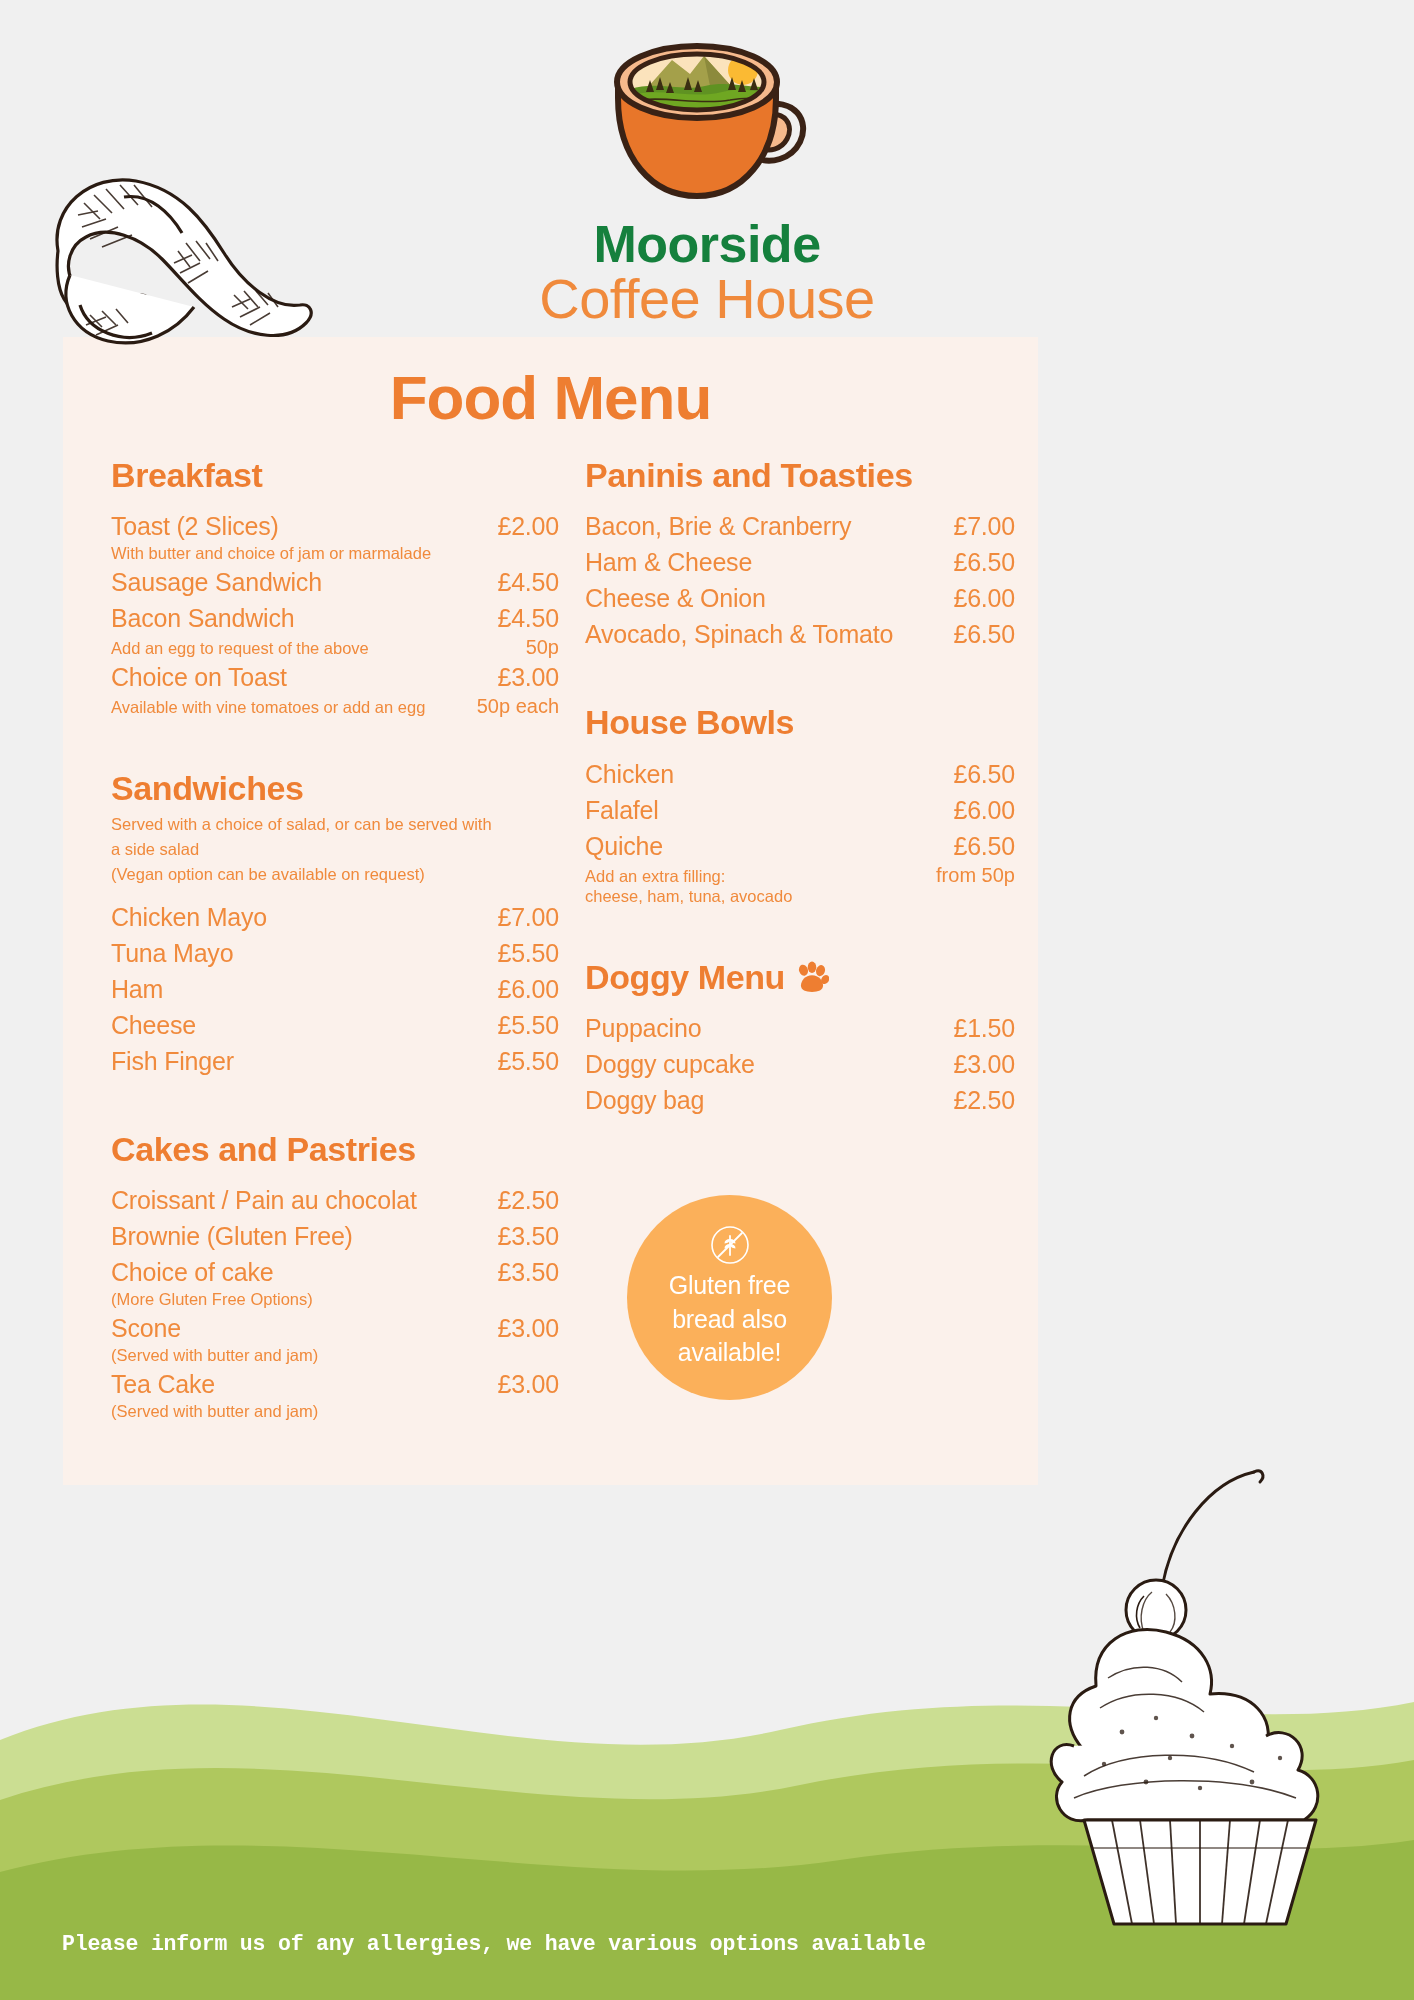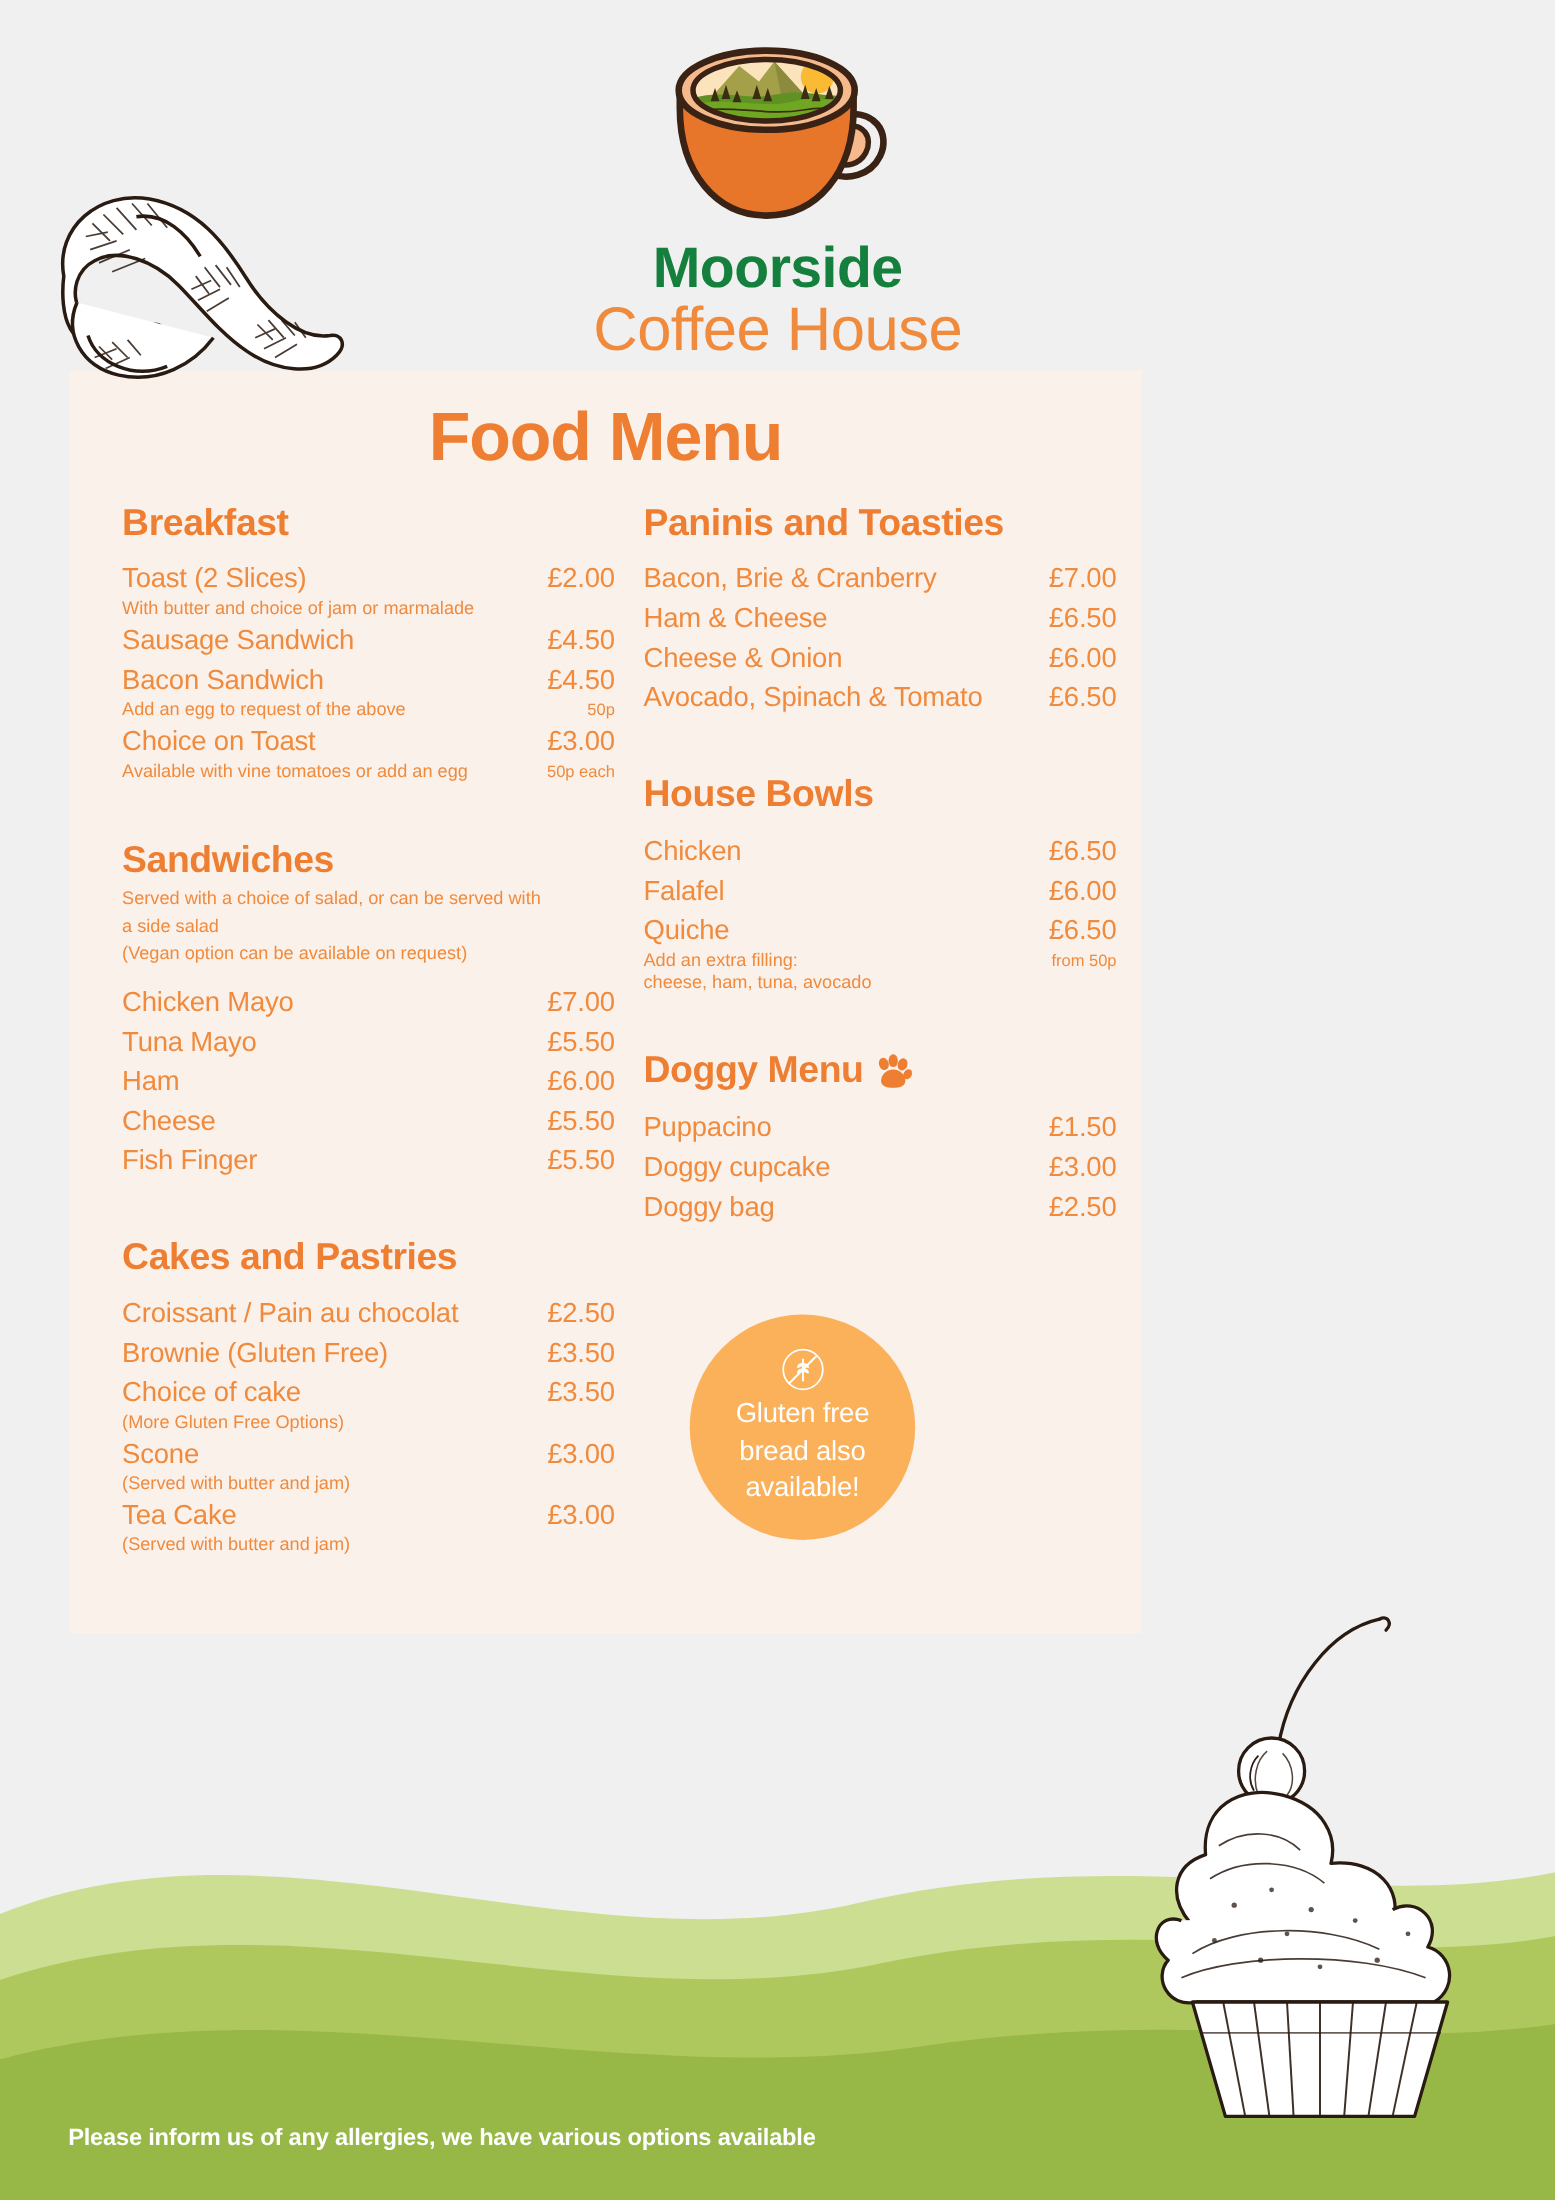--- a/index.html
+++ b/index.html
@@ -52,41 +52,41 @@
   }
   .sect-sub{
     font-size:16.5px;color:#F08A3C;line-height:1.28;margin:0 0 4px 0;font-weight:300;
   }
   .items{margin-top:14px;}
   .row{display:flex;justify-content:space-between;align-items:baseline;line-height:1.0;}
   .row .nm{font-size:25px;color:#F08A3C;font-weight:300;letter-spacing:-0.2px;padding:6px 0 5px 0;}
   .row .pr{font-size:25px;color:#F08A3C;font-weight:300;letter-spacing:-0.2px;padding:6px 0 5px 0;white-space:nowrap;margin-left:41px;}
   .note{display:flex;justify-content:space-between;align-items:baseline;}
   .note .txt{font-size:16.5px;color:#F08A3C;font-weight:300;line-height:1.2;}
-  .note .val{font-size:15px;color:#F08A3C;font-weight:300;white-space:nowrap;}
+  .note .val{font-size:20px;color:#F08A3C;font-weight:300;white-space:nowrap;}
   .gap-lg{height:52px;}
 
   .paw{width:34px;height:34px;display:inline-block;vertical-align:-4px;}
 
   
   .gf-badge{
     position:absolute;left:627px;top:1195px;width:205px;height:205px;border-radius:50%;
     background:#FBB05A;z-index:6;color:#fff;text-align:left;
     display:flex;flex-direction:column;align-items:center;justify-content:center;
   }
   .gf-badge .gf-icon{width:40px;height:40px;margin-bottom:4px;}
   .gf-badge .gf-text{font-size:25px;line-height:1.35;font-weight:400;letter-spacing:-0.2px;}
 
   
   .cupcake{position:absolute;right:10px;bottom:74px;width:400px;height:480px;z-index:5;}
 
   
   .allergy{
     position:absolute;left:62px;bottom:44px;z-index:8;
-    font-size:21.5px;font-weight:bold;color:#ffffff;letter-spacing:-0.2px;
+    font-size:21.5px;font-weight:bold;color:#ffffff;letter-spacing:-0.2px;font-family:Liberation Mono, monospace;
   }
 </style>
 </head>
 <body>
 
 <div class="page">
 
   <svg class="waves" viewBox="0 0 1414 560" preserveAspectRatio="none">
     <path d="M0,300 C250,200 520,350 780,290 C1030,232 1230,300 1414,262 L1414,560 L0,560 Z" fill="#CBDE92"></path>
     <path d="M0,360 C260,272 540,400 800,345 C1040,295 1240,352 1414,320 L1414,560 L0,560 Z" fill="#AFC85E"></path>

